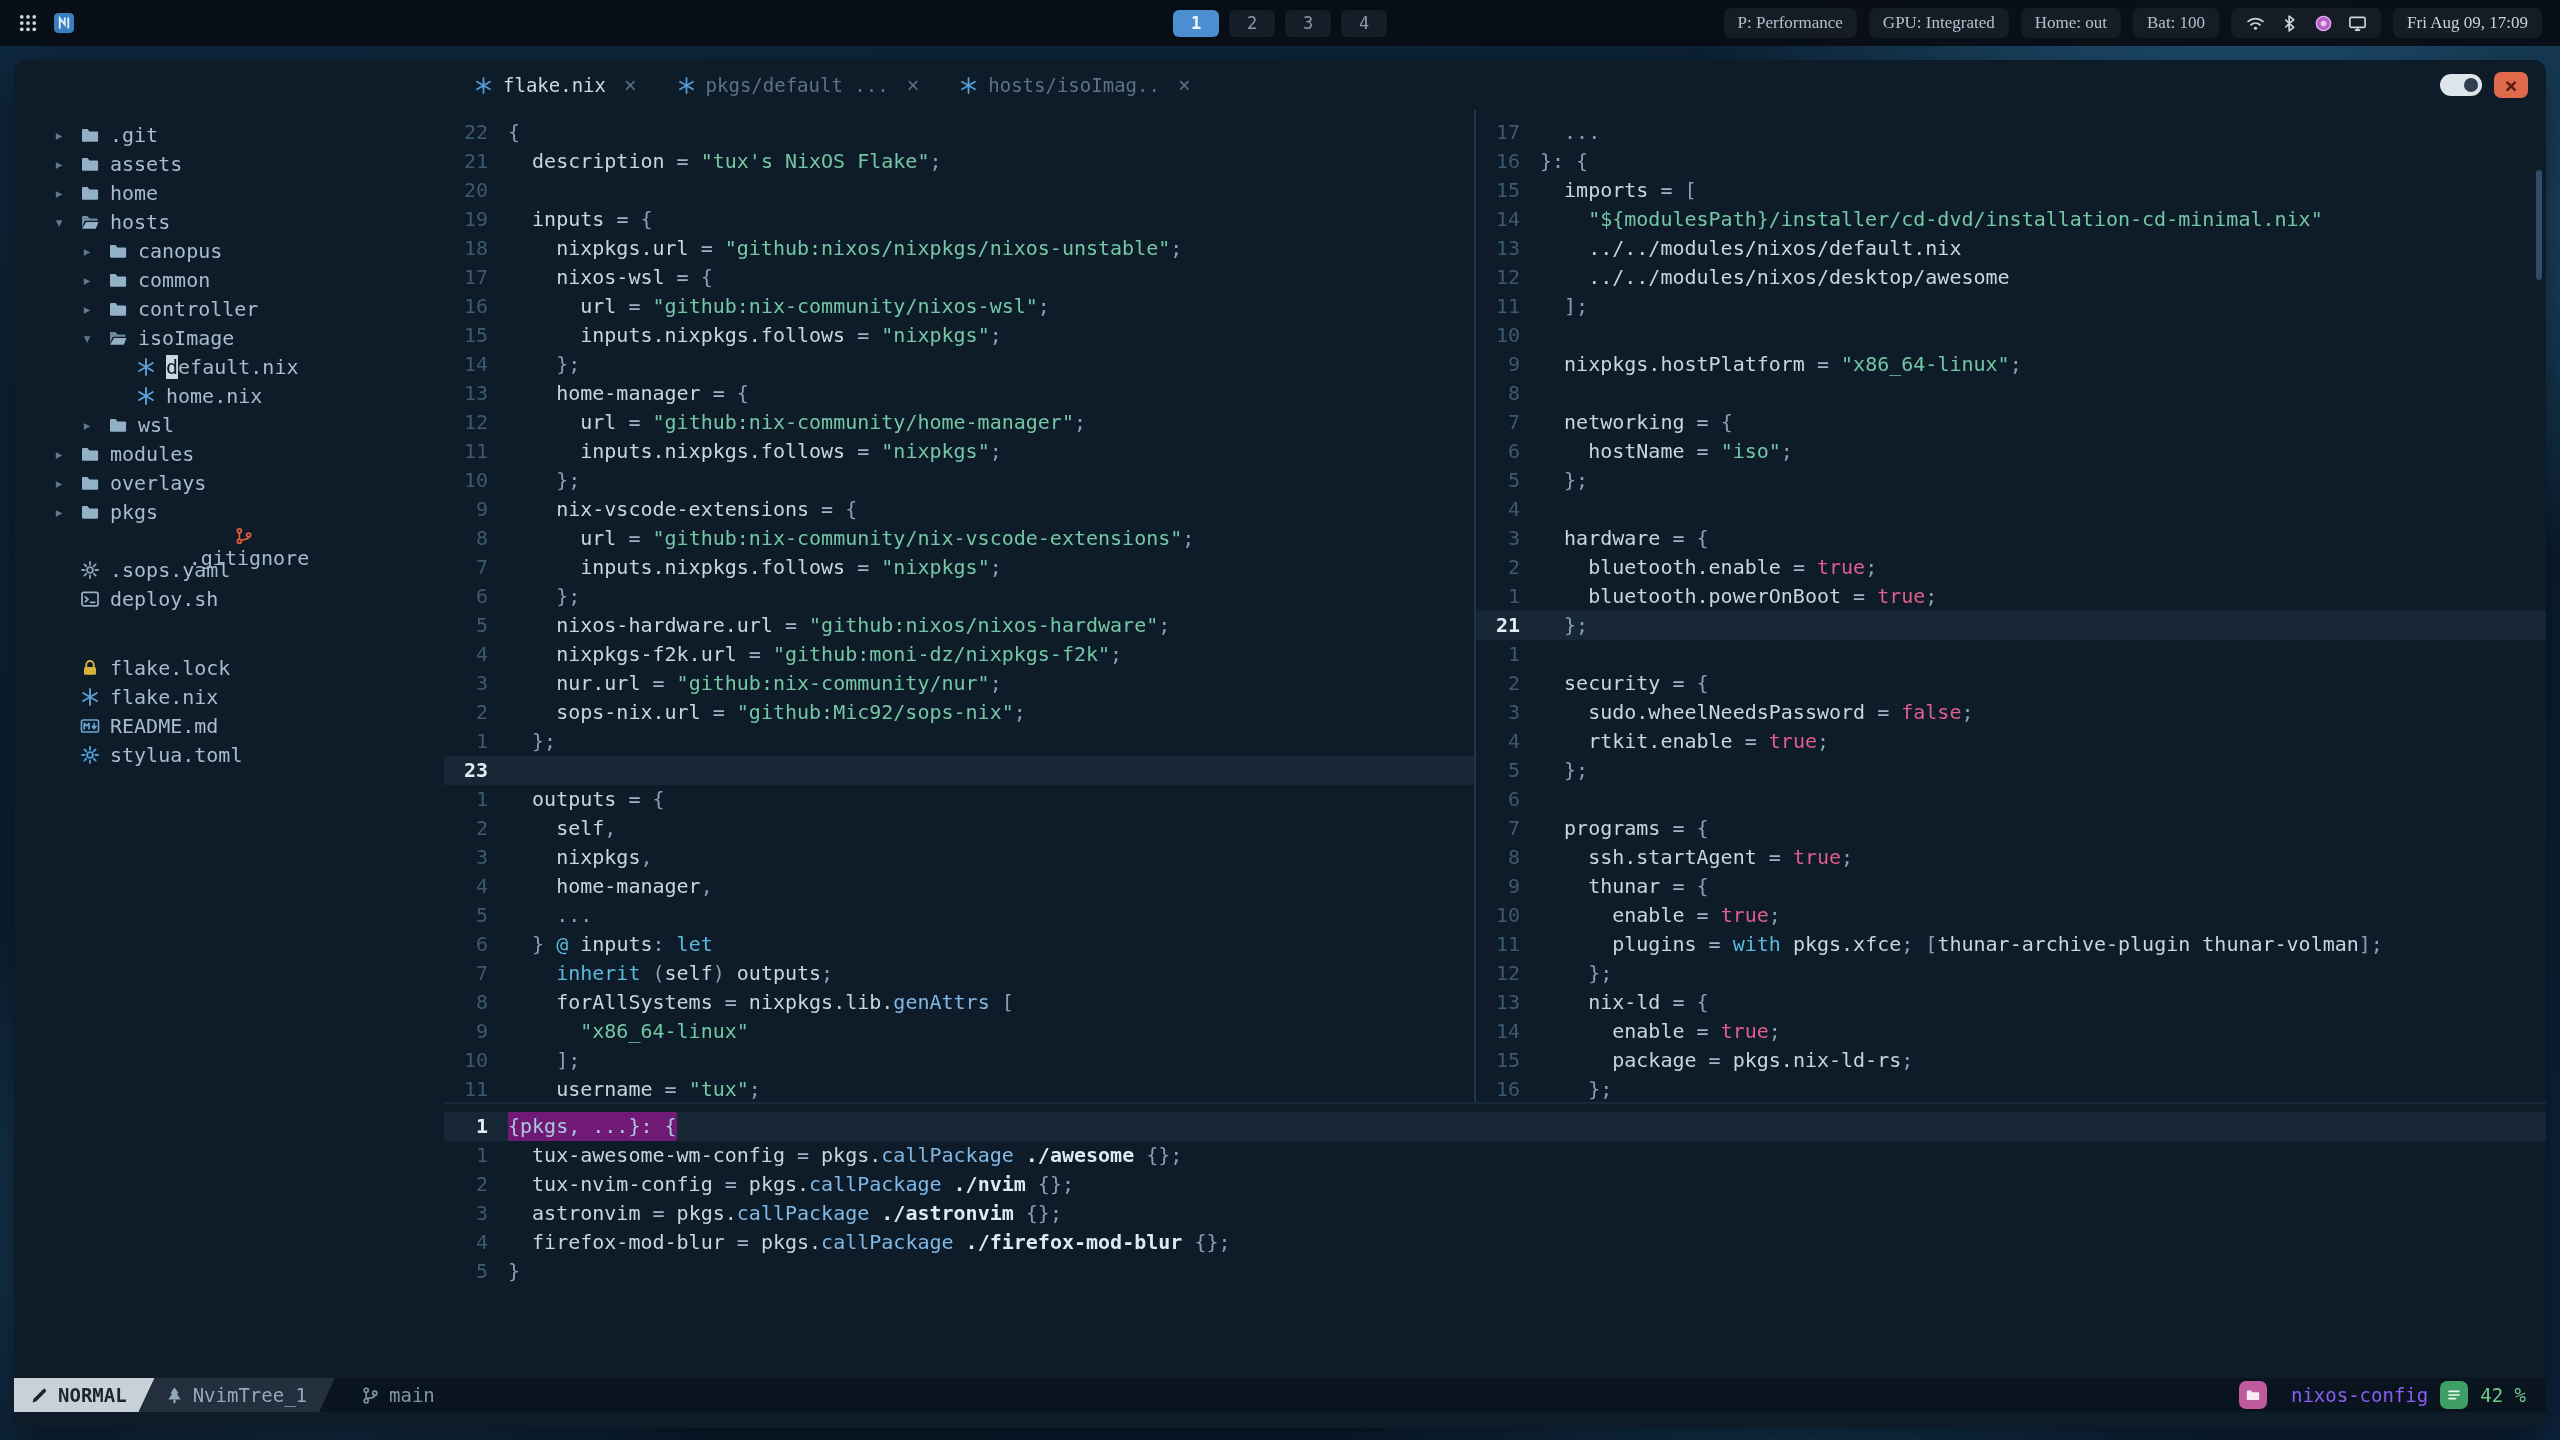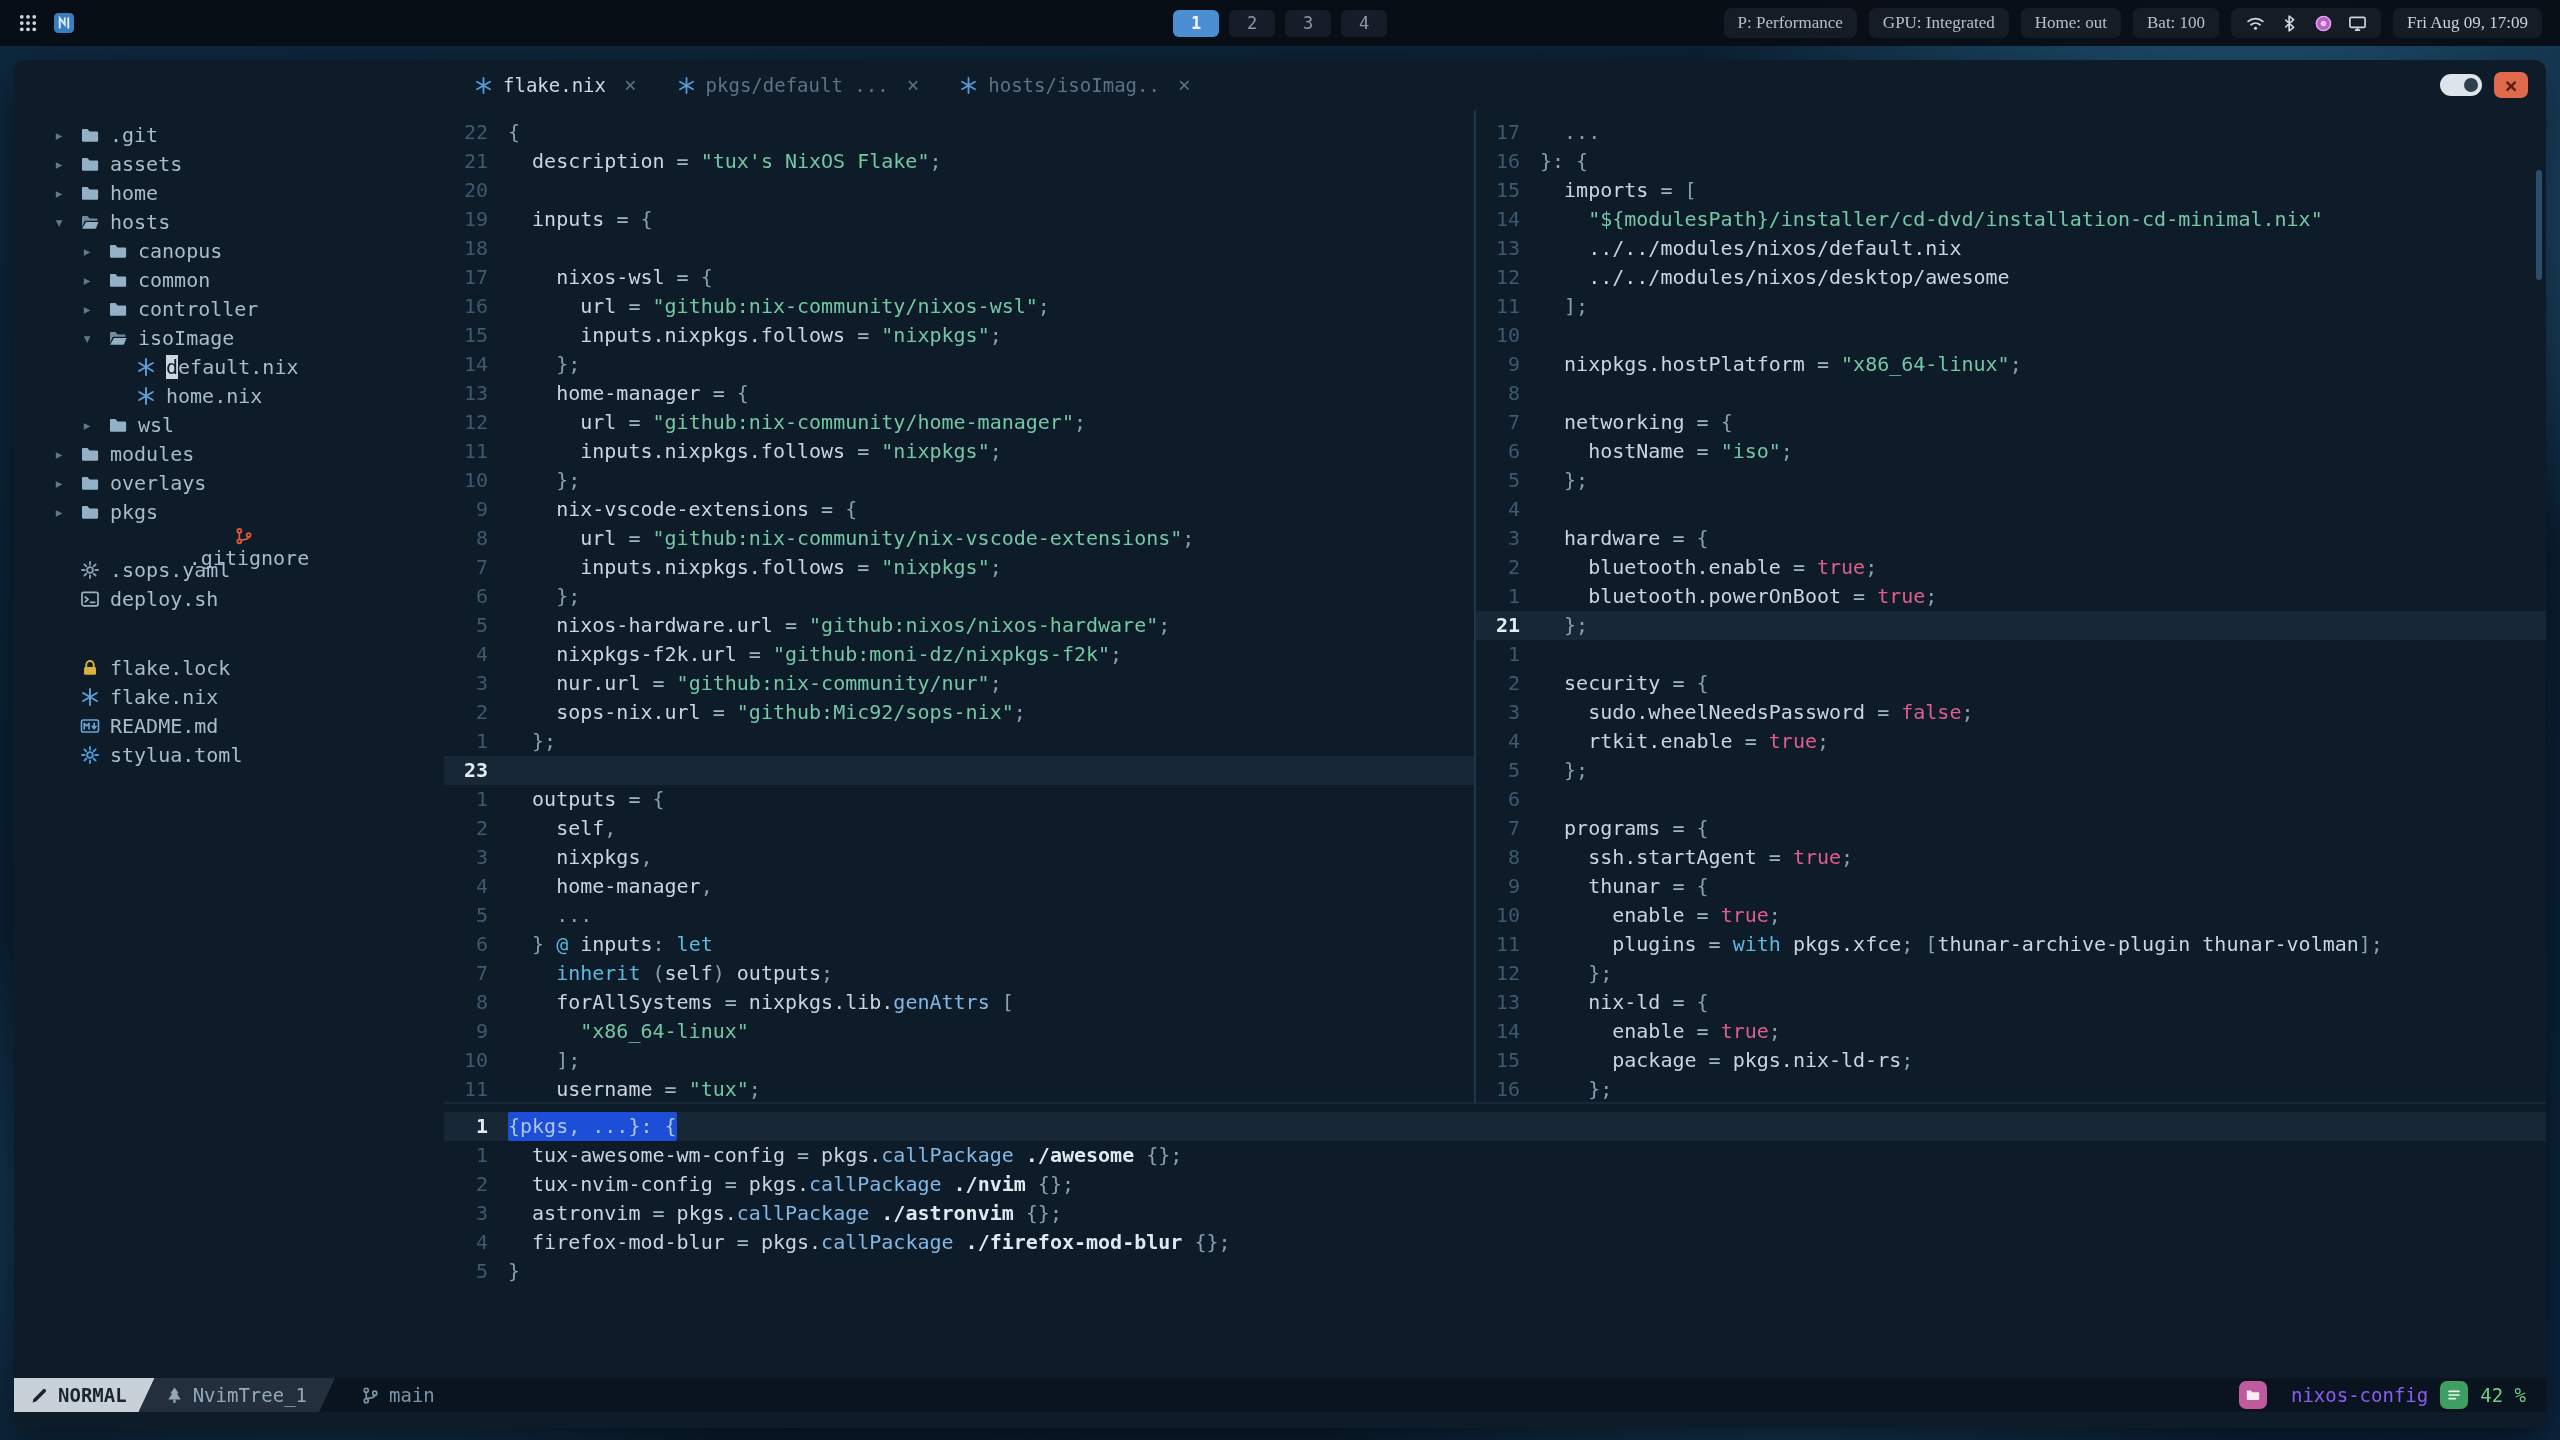--- a/index.html
+++ b/index.html
@@ -63,21 +63,21 @@
   .pane{overflow:hidden;padding-top:8px;box-sizing:border-box;}
   .pane-l{width:1030px;flex:none;}
   .vsep{width:2px;background:#1d3649;flex:none;}
   .pane-r{flex:1;min-width:0;}
   .pane.bottom{height:276px;flex:none;border-top:2px solid #16293a;padding-top:8px;}
   .cline{display:flex;height:29px;line-height:29px;font-size:20px;}
   .cline.cur{background:rgba(125,165,205,.09);}
   .gut{flex:none;width:44px;text-align:right;color:#3d5a70;margin-right:20px;}
   .cur .gut{color:#e4edf4;font-weight:bold;}
   .ltext{white-space:pre;}
-  .ltext.hl{background:#1d4ed8;border-radius:2px;}
+  .ltext.hl{background:#701a75;border-radius:2px;}
   .hl .tk-d{color:#abc8e0;}
   .tk-d{color:#c9d6e0;}
   .tk-o{color:#9fb3c3;}
   .tk-s{color:#74c7a5;}
   .tk-b{color:#df5e8d;}
   .tk-k{color:#5cb8de;}
   .tk-p{color:#8aa0b2;}
   .tk-f{color:#82b8e6;}
   .tk-w{color:#dfe9f1;font-weight:600;}
   .scrollbar{position:absolute;top:110px;right:4px;width:6px;height:110px;border-radius:3px;background:#2e4d6b;}
@@ -424,20 +424,21 @@
                 <div class="cline">
                   <span class="gut">20</span>
                   <span class="ltext"></span>
                 </div>
                 <div class="cline">
                   <span class="gut">19</span>
                   <span class="ltext"><span class="tk-d">  inputs </span><span class="tk-o">= </span><span class="tk-p">{</span></span>
                 </div>
                 <div class="cline">
                   <span class="gut">18</span>
+                  <span class="ltext"><span class="tk-d">    nixpkgs.url </span><span class="tk-o">= </span><span class="tk-s">"github:nixos/nixpkgs/nixos-unstable"</span><span class="tk-p">;</span></span>
                 </div>
                 <div class="cline">
                   <span class="gut">17</span>
                   <span class="ltext"><span class="tk-d">    nixos-wsl </span><span class="tk-o">= </span><span class="tk-p">{</span></span>
                 </div>
                 <div class="cline">
                   <span class="gut">16</span>
                   <span class="ltext"><span class="tk-d">      url </span><span class="tk-o">= </span><span class="tk-s">"github:nix-community/nixos-wsl"</span><span class="tk-p">;</span></span>
                 </div>
                 <div class="cline">

